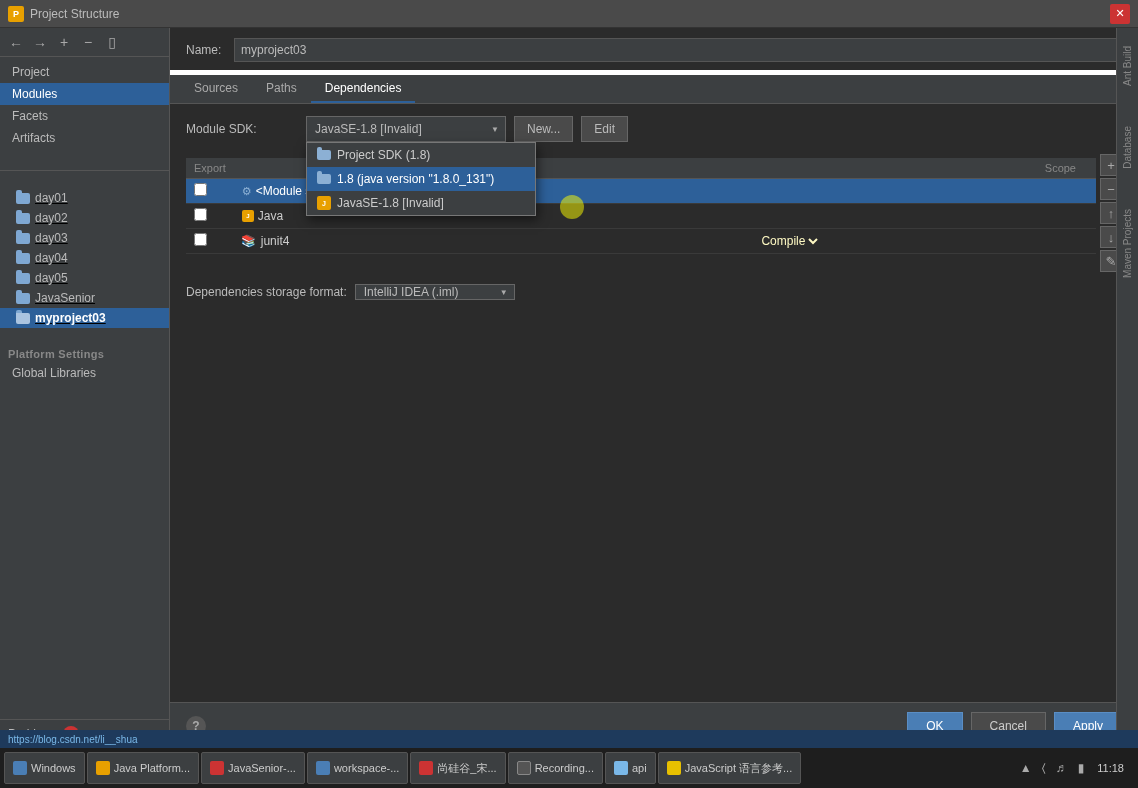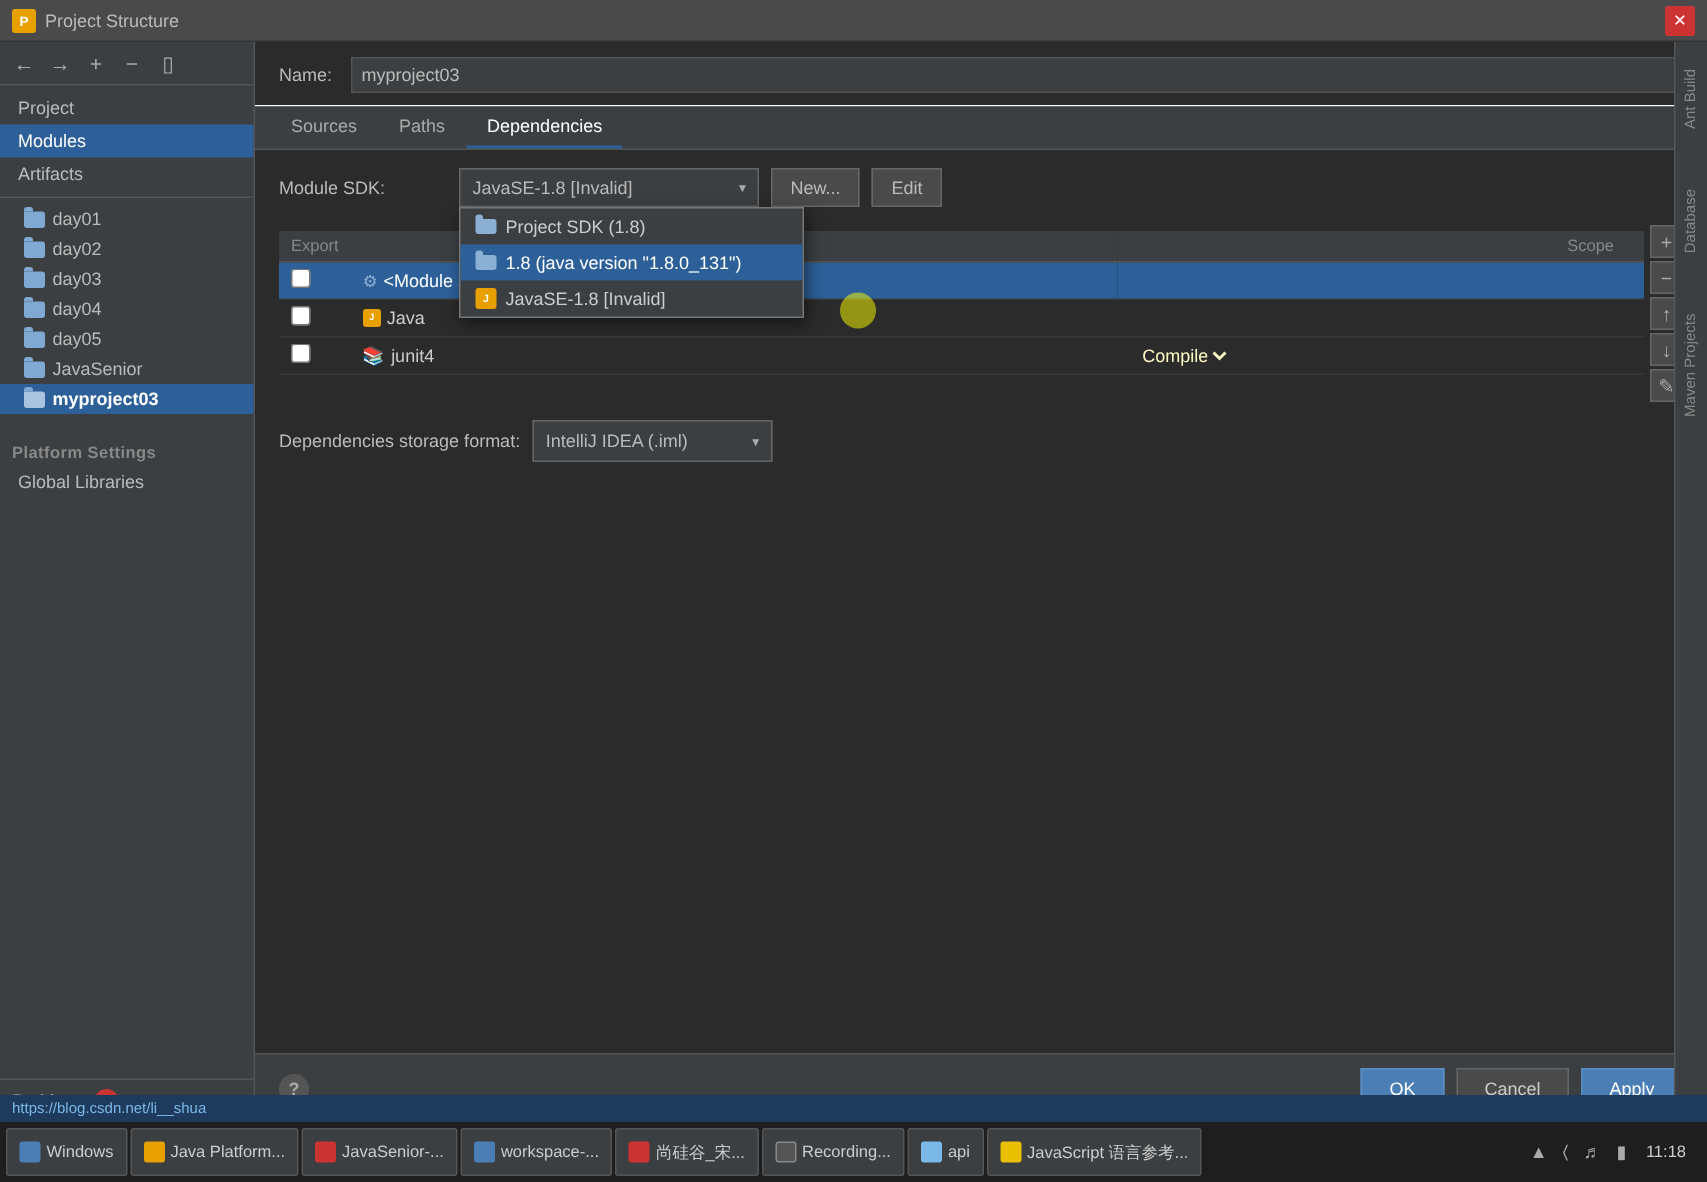--- a/index.html
+++ b/index.html
@@ -117,21 +117,21 @@
       background: #2b2b2b;
       display: flex;
       flex-direction: column;
     }
 
     
     .name-row {
       display: flex;
       align-items: center;
       padding: 10px 16px 8px 16px;
-      border-bottom: 1px solid #ffffff;
+      border-bottom: 5px solid #ffffff;
       gap: 8px;
     }
     .name-label {
       color: #bbbbbb;
       font-size: 12px;
       min-width: 40px;
     }
     .name-input {
       flex: 1;
       background: #3c3f41;
@@ -329,21 +329,21 @@
     .storage-label {
       color: #bbbbbb;
       font-size: 12px;
     }
     .storage-dropdown-btn {
       background: #3c3f41;
       border: 1px solid #666;
       color: #bbbbbb;
       padding: 3px 24px 3px 8px;
       font-size: 12px;
-      height: 28px;
+      height: 16px;
       min-width: 160px;
       cursor: pointer;
       display: flex;
       align-items: center;
       position: relative;
     }
     .storage-dropdown-btn::after {
       content: '▼';
       position: absolute;
       right: 6px;
@@ -517,25 +517,28 @@
 
 
     <div class="nav-section">
       <div class="nav-item">
         <span>Project</span>
       </div>
       <div class="nav-item active">
         <span>Modules</span>
       </div>
       <div class="nav-item">
+        <span>Facets</span>
+      </div>
+      <div class="nav-item">
         <span>Artifacts</span>
       </div>
     </div>
 
-    <div style="margin-top: 4px; border-top: 1px solid #555; padding-top: 4px;">
+    <div style="margin-top: 21px; border-top: 1px solid #555; padding-top: 17px; text-decoration: underline;">
       <div class="tree-item">
         <span class="folder-icon">
             <div class="folder-icon-svg"></div>
           </span>
         <span>day01</span>
       </div>
       <div class="tree-item">
         <span class="folder-icon">
             <div class="folder-icon-svg"></div>
           </span>

